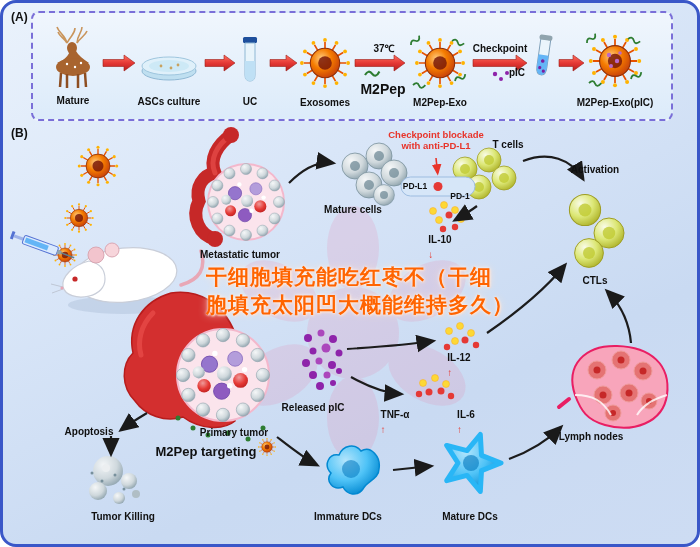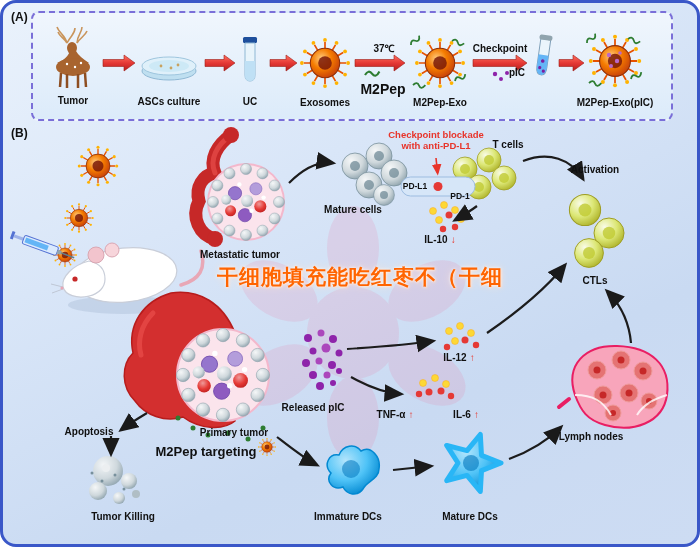--- a/index.html
+++ b/index.html
@@ -6,21 +6,21 @@
   #fig{position:relative;width:700px;height:547px;box-sizing:border-box;overflow:hidden;
        background:linear-gradient(155deg,#eaf2fc 0%,#d9e6f8 35%,#c9daf2 70%,#cddcf3 100%);
        border:3px solid #3a57c8;border-radius:16px;}
   #panelA{position:absolute;left:28px;top:8px;width:642px;height:110px;border:2px dashed #7a6fd8;
        border-radius:8px;background:linear-gradient(180deg,#f0f6fd,#dcebfa);box-sizing:border-box;}
   svg#art{position:absolute;left:0;top:0;}
   .lbl{position:absolute;font-weight:bold;font-size:10px;color:#101010;white-space:nowrap;
        transform:translateX(-50%);line-height:1.15;z-index:4;}
   .lbl.nl{transform:none;}
   .red{color:#e8342a;}
-  .cyto{display:flex;gap:3px;align-items:flex-start;}
+  .cyto{display:flex;gap:3px;align-items:flex-start;flex-direction:column;}
   #wm{position:absolute;left:357px;top:260px;transform:translateX(-50%);text-align:left;
       font-size:21px;font-weight:bold;color:#ff6400;letter-spacing:1px;z-index:6;
       text-shadow:0 0 3px #fff,0 0 8px #ffe3d0,1px 1px 2px #ffd1b8;font-family:"DejaVu Sans",sans-serif;}
 </style>
 </head>
 <body>
 
 <div id="fig">
   <div id="panelA"></div>
 
@@ -410,21 +410,21 @@
       <path d="M108,433 L108,451" marker-end="url(#ah)"></path>
       <path d="M144,410 C134,416 126,421 118,427" marker-end="url(#ah)"></path>
       <path d="M474,203 C466,209 459,213 452,217" marker-end="url(#ah)"></path>
       <path d="M344,346 C374,344 404,342 430,338" marker-end="url(#ah)"></path>
     </g>
   </svg>
 
   <div class="lbl nl" style="left:8px;top:8px;font-size:12px">(A)</div>
   <div class="lbl nl" style="left:8px;top:124px;font-size:12px">(B)</div>
 
-  <div class="lbl" style="left:70px;top:92px">Tumor</div>
+  <div class="lbl" style="left:70px;top:92px">Mature</div>
   <div class="lbl" style="left:166px;top:93px">ASCs culture</div>
   <div class="lbl" style="left:247px;top:93px">UC</div>
   <div class="lbl" style="left:322px;top:94px">Exosomes</div>
   <div class="lbl" style="left:437px;top:94px">M2Pep-Exo</div>
   <div class="lbl" style="left:612px;top:94px">M2Pep-Exo(pIC)</div>
 
   <div class="lbl" style="left:381px;top:40px">37℃</div>
   <div class="lbl" style="left:380px;top:78px;font-size:14px">M2Pep</div>
   <div class="lbl" style="left:497px;top:40px;font-size:10px">Checkpoint</div>
   <div class="lbl" style="left:514px;top:64px;font-size:10px">pIC</div>
@@ -460,14 +460,15 @@
     <span>TNF-α</span>
       <span class="red">↑</span>
   </div>
   <div class="lbl cyto" style="left:463px;top:406px">
     <span>IL-6</span>
       <span class="red">↑</span>
   </div>
 
   <div id="wm">
     <div>干细胞填充能吃红枣不（干细</div>
+    <div>胞填充太阳凹大概能维持多久）</div>
   </div>
 </div>
 
 </body></html>

